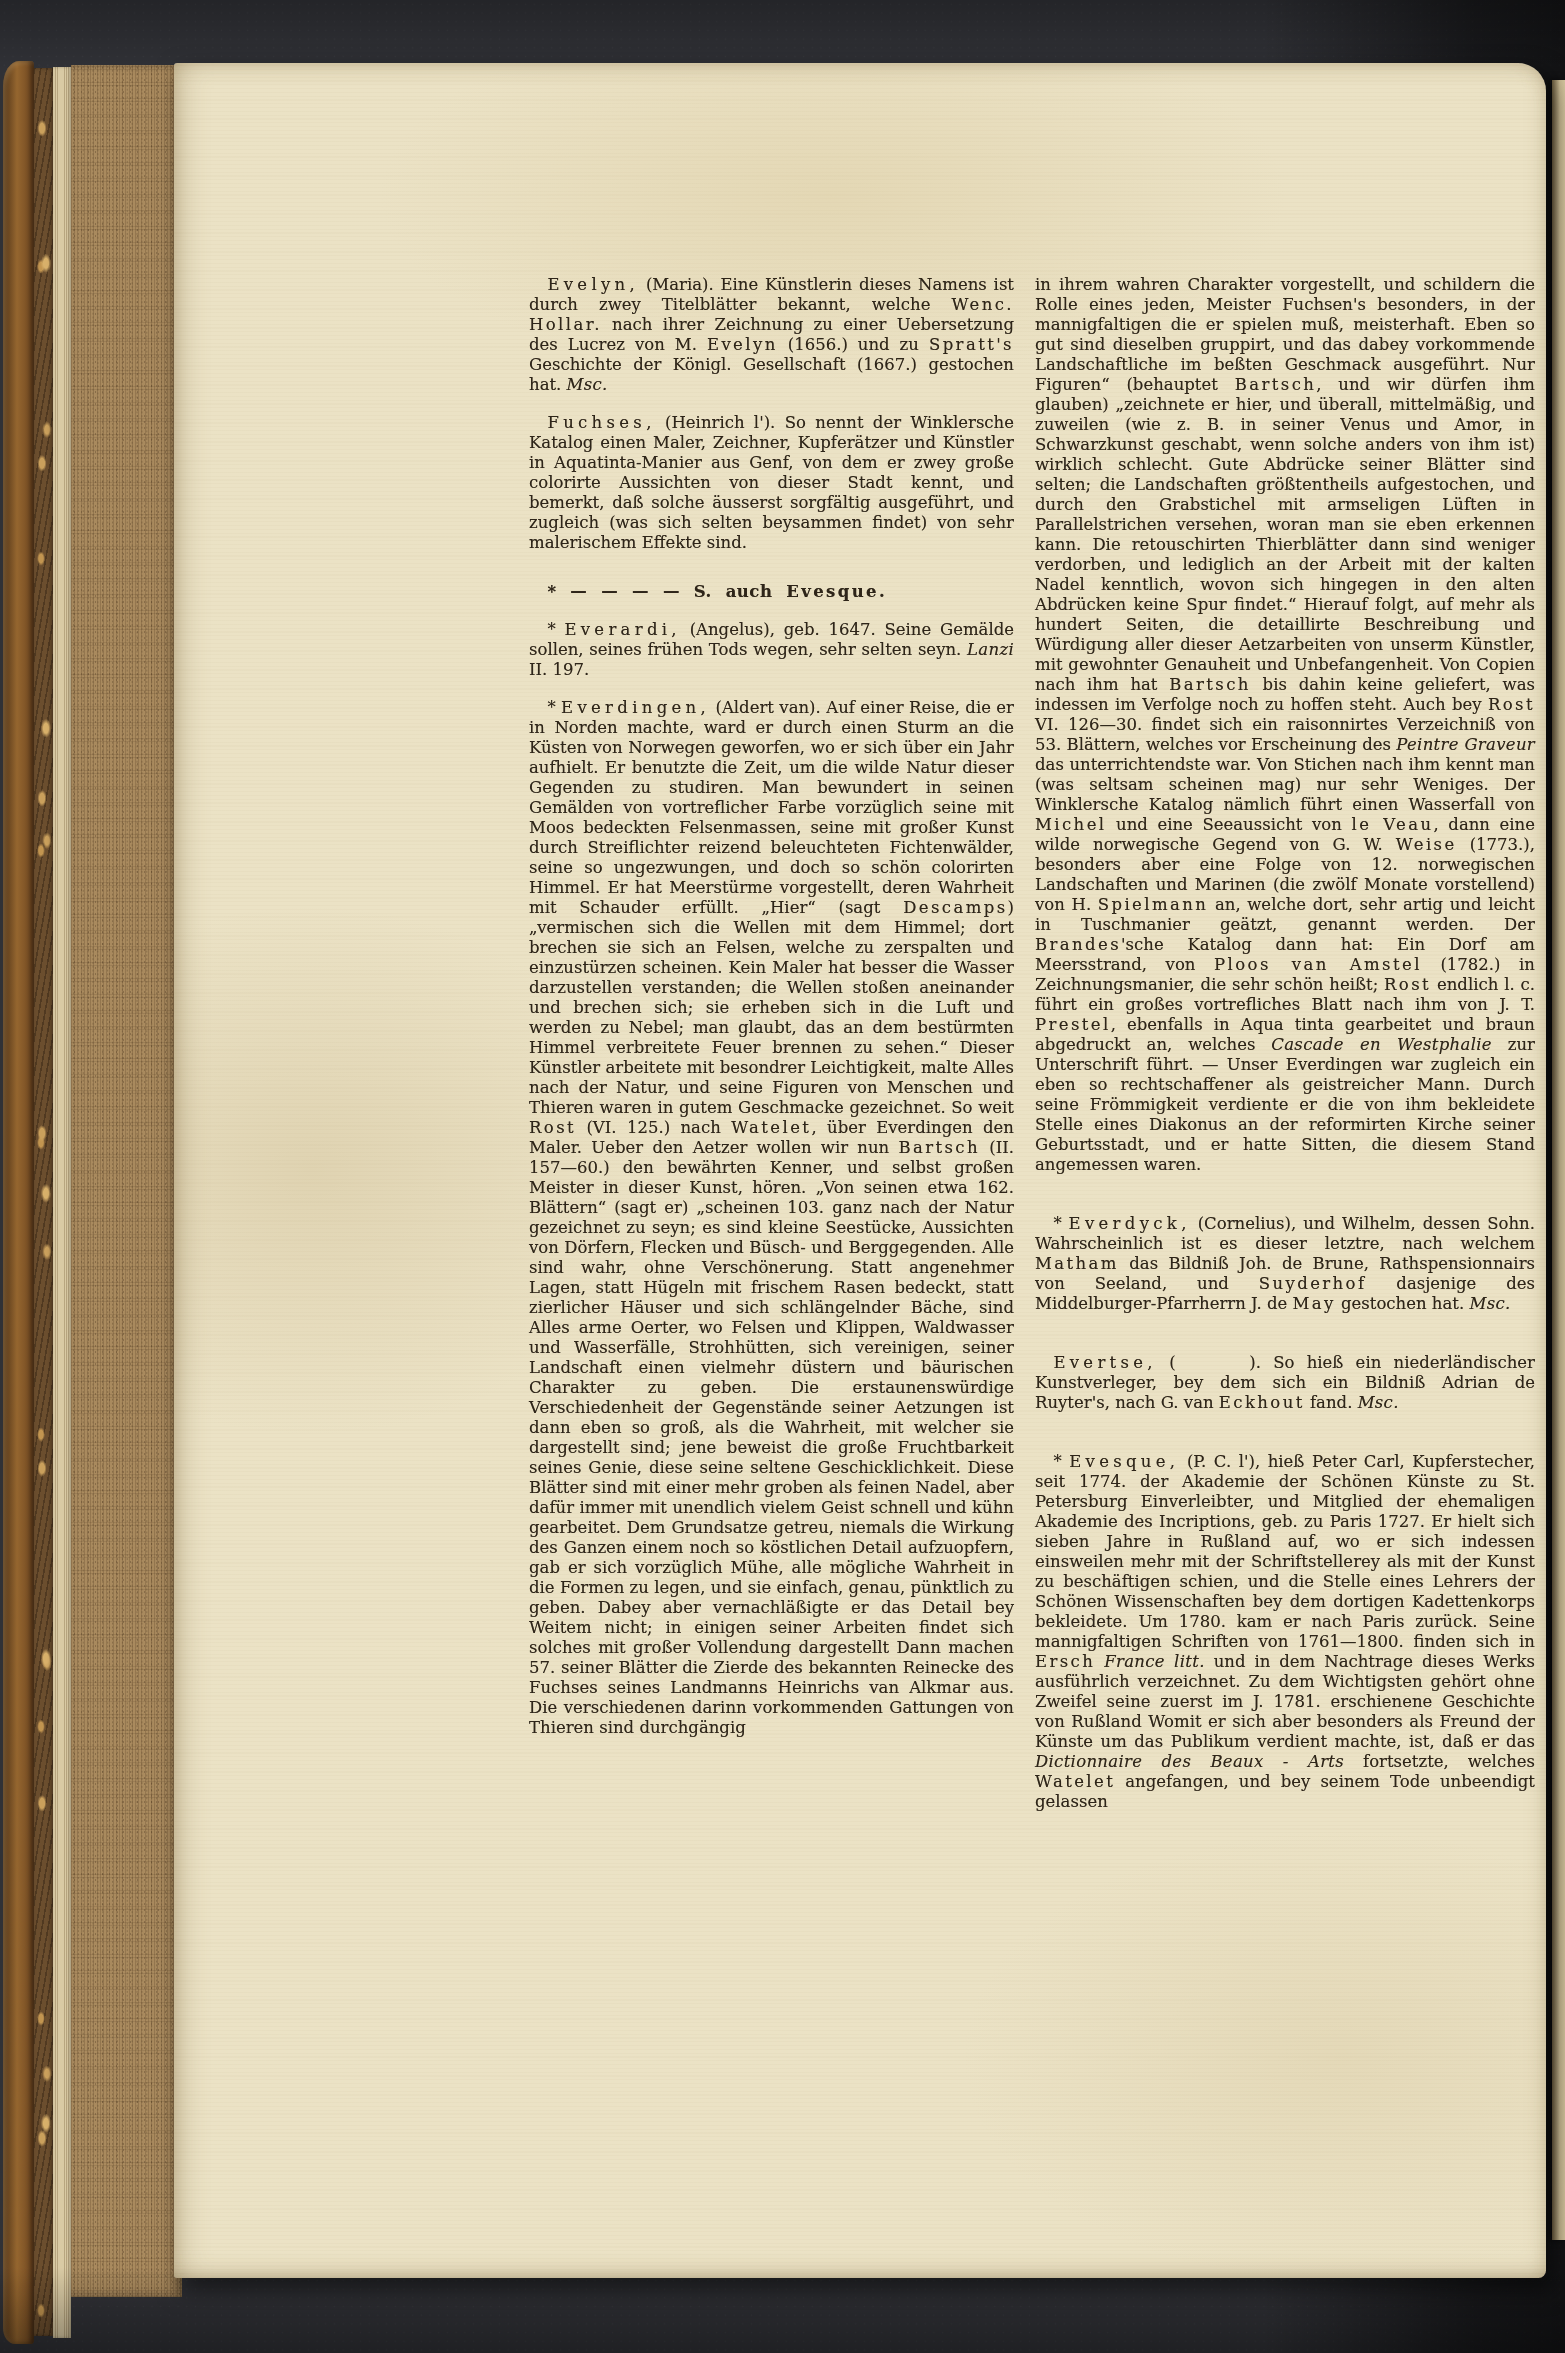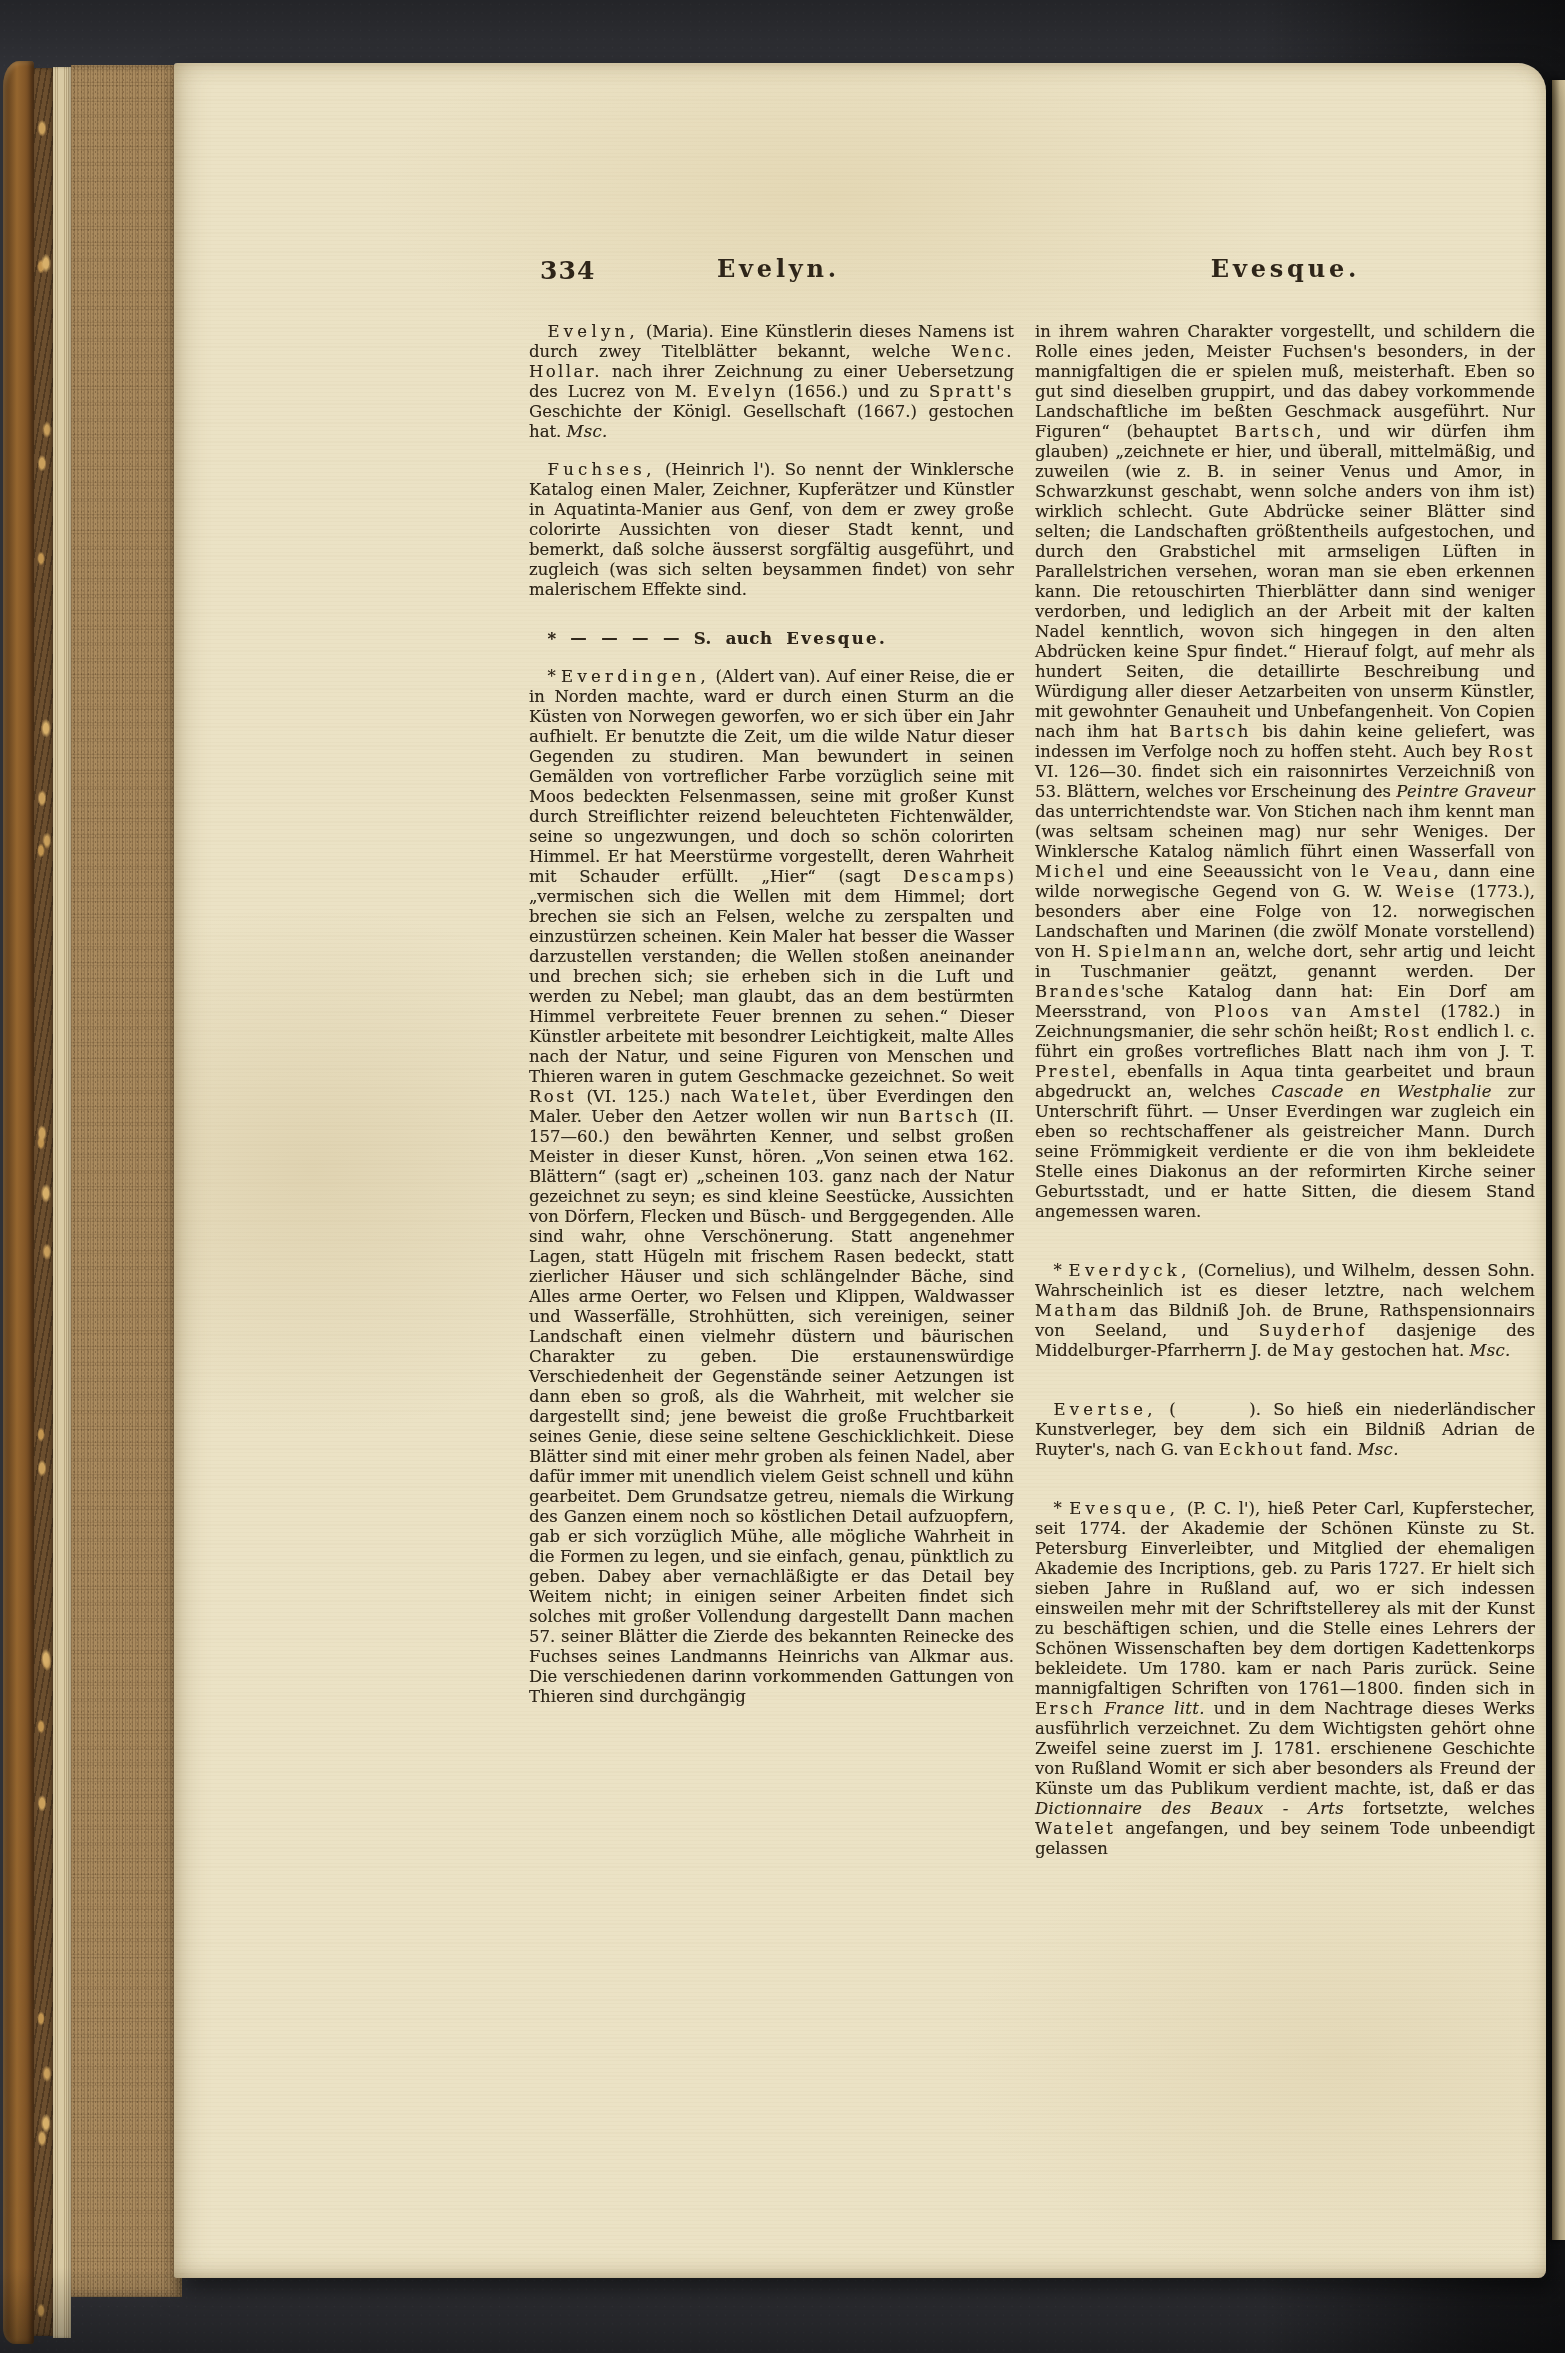--- a/index.html
+++ b/index.html
@@ -90,30 +90,26 @@
 <div class="shade-top"></div>
 
 <div class="spine"></div>
 <div class="marble"></div>
 <div class="edge-pale"></div>
 <div class="fore-edge"></div>
 <div class="facing"></div>
 
 <div class="page">
   <div class="content">
-    <div class="pagehead">
-      <div class="pagenum">334</div>
-      <div class="runhead rh-left">Evelyn.</div>
-      <div class="runhead rh-right">Evesque.</div>
-    </div>
     <div class="columns">
       <div class="col c-left">
           <p class="para"><span class="headword">Evelyn,</span> (Maria). Eine Künstlerin dieses Namens ist durch zwey Titelblätter bekannt, welche <span class="sperr">Wenc. Hollar.</span> nach ihrer Zeichnung zu einer Uebersetzung des Lucrez von M. <span class="sperr">Evelyn</span> (1656.) und zu <span class="sperr">Spratt's</span> Geschichte der Königl. Gesellschaft (1667.) gestochen hat. <i>Msc.</i></p>
           <p class="para"><span class="headword">Fuchses,</span> (Heinrich l'). So nennt der Winklersche Katalog einen Maler, Zeichner, Kupferätzer und Künstler in Aquatinta-Manier aus Genf, von dem er zwey große colorirte Aussichten von dieser Stadt kennt, und bemerkt, daß solche äusserst sorgfältig ausgeführt, und zugleich (was sich selten beysammen findet) von sehr malerischem Effekte sind.</p>
           <p class="para xref">* — — — — S. auch <span class="sperr">Evesque</span>.</p>
+          <p class="para"><span class="star">* </span><span class="headword">Everardi,</span> (Angelus), geb. 1647. Seine Gemälde sollen, seines frühen Tods wegen, sehr selten seyn. <i>Lanzi</i> II. 197.</p>
           <p class="para"><span class="star">* </span><span class="headword">Everdingen,</span> (Aldert van). Auf einer Reise, die er in Norden machte, ward er durch einen Sturm an die Küsten von Norwegen geworfen, wo er sich über ein Jahr aufhielt. Er benutzte die Zeit, um die wilde Natur dieser Gegenden zu studiren. Man bewundert in seinen Gemälden von vortreflicher Farbe vorzüglich seine mit Moos bedeckten Felsenmassen, seine mit großer Kunst durch Streiflichter reizend beleuchteten Fichtenwälder, seine so ungezwungen, und doch so schön colorirten Himmel. Er hat Meerstürme vorgestellt, deren Wahrheit mit Schauder erfüllt. „Hier“ (sagt <span class="sperr">Descamps</span>) „vermischen sich die Wellen mit dem Himmel; dort brechen sie sich an Felsen, welche zu zerspalten und einzustürzen scheinen. Kein Maler hat besser die Wasser darzustellen verstanden; die Wellen stoßen aneinander und brechen sich; sie erheben sich in die Luft und werden zu Nebel; man glaubt, das an dem bestürmten Himmel verbreitete Feuer brennen zu sehen.“ Dieser Künstler arbeitete mit besondrer Leichtigkeit, malte Alles nach der Natur, und seine Figuren von Menschen und Thieren waren in gutem Geschmacke gezeichnet. So weit <span class="sperr">Rost</span> (VI. 125.) nach <span class="sperr">Watelet</span>, über Everdingen den Maler. Ueber den Aetzer wollen wir nun <span class="sperr">Bartsch</span> (II. 157—60.) den bewährten Kenner, und selbst großen Meister in dieser Kunst, hören. „Von seinen etwa 162. Blättern“ (sagt er) „scheinen 103. ganz nach der Natur gezeichnet zu seyn; es sind kleine Seestücke, Aussichten von Dörfern, Flecken und Büsch- und Berggegenden. Alle sind wahr, ohne Verschönerung. Statt angenehmer Lagen, statt Hügeln mit frischem Rasen bedeckt, statt zierlicher Häuser und sich schlängelnder Bäche, sind Alles arme Oerter, wo Felsen und Klippen, Waldwasser und Wasserfälle, Strohhütten, sich vereinigen, seiner Landschaft einen vielmehr düstern und bäurischen Charakter zu geben. Die erstaunenswürdige Verschiedenheit der Gegenstände seiner Aetzungen ist dann eben so groß, als die Wahrheit, mit welcher sie dargestellt sind; jene beweist die große Fruchtbarkeit seines Genie, diese seine seltene Geschicklichkeit. Diese Blätter sind mit einer mehr groben als feinen Nadel, aber dafür immer mit unendlich vielem Geist schnell und kühn gearbeitet. Dem Grundsatze getreu, niemals die Wirkung des Ganzen einem noch so köstlichen Detail aufzuopfern, gab er sich vorzüglich Mühe, alle mögliche Wahrheit in die Formen zu legen, und sie einfach, genau, pünktlich zu geben. Dabey aber vernachläßigte er das Detail bey Weitem nicht; in einigen seiner Arbeiten findet sich solches mit großer Vollendung dargestellt  Dann machen 57. seiner Blätter die Zierde des bekannten Reinecke des Fuchses seines Landmanns Heinrichs van Alkmar aus. Die verschiedenen darinn vorkommenden Gattungen von Thieren sind durchgängig</p>
         </div>
       <div class="col c-right">
           <p class="para noindent">in ihrem wahren Charakter vorgestellt, und schildern die Rolle eines jeden, Meister Fuchsen's besonders, in der mannigfaltigen die er spielen muß, meisterhaft. Eben so gut sind dieselben gruppirt, und das dabey vorkommende Landschaftliche im beßten Geschmack ausgeführt. Nur Figuren“ (behauptet <span class="sperr">Bartsch</span>, und wir dürfen ihm glauben) „zeichnete er hier, und überall, mittelmäßig, und zuweilen (wie z. B. in seiner Venus und Amor, in Schwarzkunst geschabt, wenn solche anders von ihm ist) wirklich schlecht. Gute Abdrücke seiner Blätter sind selten; die Landschaften größtentheils aufgestochen, und durch den Grabstichel mit armseligen Lüften in Parallelstrichen versehen, woran man sie eben erkennen kann. Die retouschirten Thierblätter dann sind weniger verdorben, und lediglich an der Arbeit mit der kalten Nadel kenntlich, wovon sich hingegen in den alten Abdrücken keine Spur findet.“ Hierauf folgt, auf mehr als hundert Seiten, die detaillirte Beschreibung und Würdigung aller dieser Aetzarbeiten von unserm Künstler, mit gewohnter Genauheit und Unbefangenheit. Von Copien nach ihm hat <span class="sperr">Bartsch</span> bis dahin keine geliefert, was indessen im Verfolge noch zu hoffen steht. Auch bey <span class="sperr">Rost</span> VI. 126—30. findet sich ein raisonnirtes Verzeichniß von 53. Blättern, welches vor Erscheinung des <i>Peintre Graveur</i> das unterrichtendste war. Von Stichen nach ihm kennt man (was seltsam scheinen mag) nur sehr Weniges. Der Winklersche Katalog nämlich führt einen Wasserfall von <span class="sperr">Michel</span> und eine Seeaussicht von <span class="sperr">le Veau</span>, dann eine wilde norwegische Gegend von G. W. <span class="sperr">Weise</span> (1773.), besonders aber eine Folge von 12. norwegischen Landschaften und Marinen (die zwölf Monate vorstellend) von H. <span class="sperr">Spielmann</span> an, welche dort, sehr artig und leicht in Tuschmanier geätzt, genannt werden. Der <span class="sperr">Brandes</span>'sche Katalog dann hat: Ein Dorf am Meersstrand, von <span class="sperr">Ploos van Amstel</span> (1782.) in Zeichnungsmanier, die sehr schön heißt; <span class="sperr">Rost</span> endlich l. c. führt ein großes vortrefliches Blatt nach ihm von J. T. <span class="sperr">Prestel</span>, ebenfalls in Aqua tinta gearbeitet und braun abgedruckt an, welches <i>Cascade en Westphalie</i> zur Unterschrift führt. — Unser Everdingen war zugleich ein eben so rechtschaffener als geistreicher Mann. Durch seine Frömmigkeit verdiente er die von ihm bekleidete Stelle eines Diakonus an der reformirten Kirche seiner Geburtsstadt, und er hatte Sitten, die diesem Stand angemessen waren.</p>
           <p class="para gap"><span class="star">* </span><span class="headword">Everdyck,</span> (Cornelius), und Wilhelm, dessen Sohn. Wahrscheinlich ist es dieser letztre, nach welchem <span class="sperr">Matham</span> das Bildniß Joh. de Brune, Rathspensionnairs von Seeland, und <span class="sperr">Suyderhof</span> dasjenige des Middelburger-Pfarrherrn J. de <span class="sperr">May</span> gestochen hat. <i>Msc.</i></p>
           <p class="para gap"><span class="headword">Evertse,</span> (&nbsp;&nbsp;&nbsp;&nbsp;&nbsp;&nbsp;). So hieß ein niederländischer Kunstverleger, bey dem sich ein Bildniß Adrian de Ruyter's, nach G. van <span class="sperr">Eckhout</span> fand. <i>Msc.</i></p>
           <p class="para gap"><span class="star">* </span><span class="headword">Evesque,</span> (P. C. l'), hieß Peter Carl, Kupferstecher, seit 1774. der Akademie der Schönen Künste zu St. Petersburg Einverleibter, und Mitglied der ehemaligen Akademie des Incriptions, geb. zu Paris 1727. Er hielt sich sieben Jahre in Rußland auf, wo er sich indessen einsweilen mehr mit der Schriftstellerey als mit der Kunst zu beschäftigen schien, und die Stelle eines Lehrers der Schönen Wissenschaften bey dem dortigen Kadettenkorps bekleidete. Um 1780. kam er nach Paris zurück. Seine mannigfaltigen Schriften von 1761—1800. finden sich in <span class="sperr">Ersch</span> <i>France litt.</i> und in dem Nachtrage dieses Werks ausführlich verzeichnet. Zu dem Wichtigsten gehört ohne Zweifel seine zuerst im J. 1781. erschienene Geschichte von Rußland  Womit er sich aber besonders als Freund der Künste um das Publikum verdient machte, ist, daß er das <i>Dictionnaire des Beaux - Arts</i> fortsetzte, welches <span class="sperr">Watelet</span> angefangen, und bey seinem Tode unbeendigt gelassen</p>
         </div>
     </div>
   </div>

